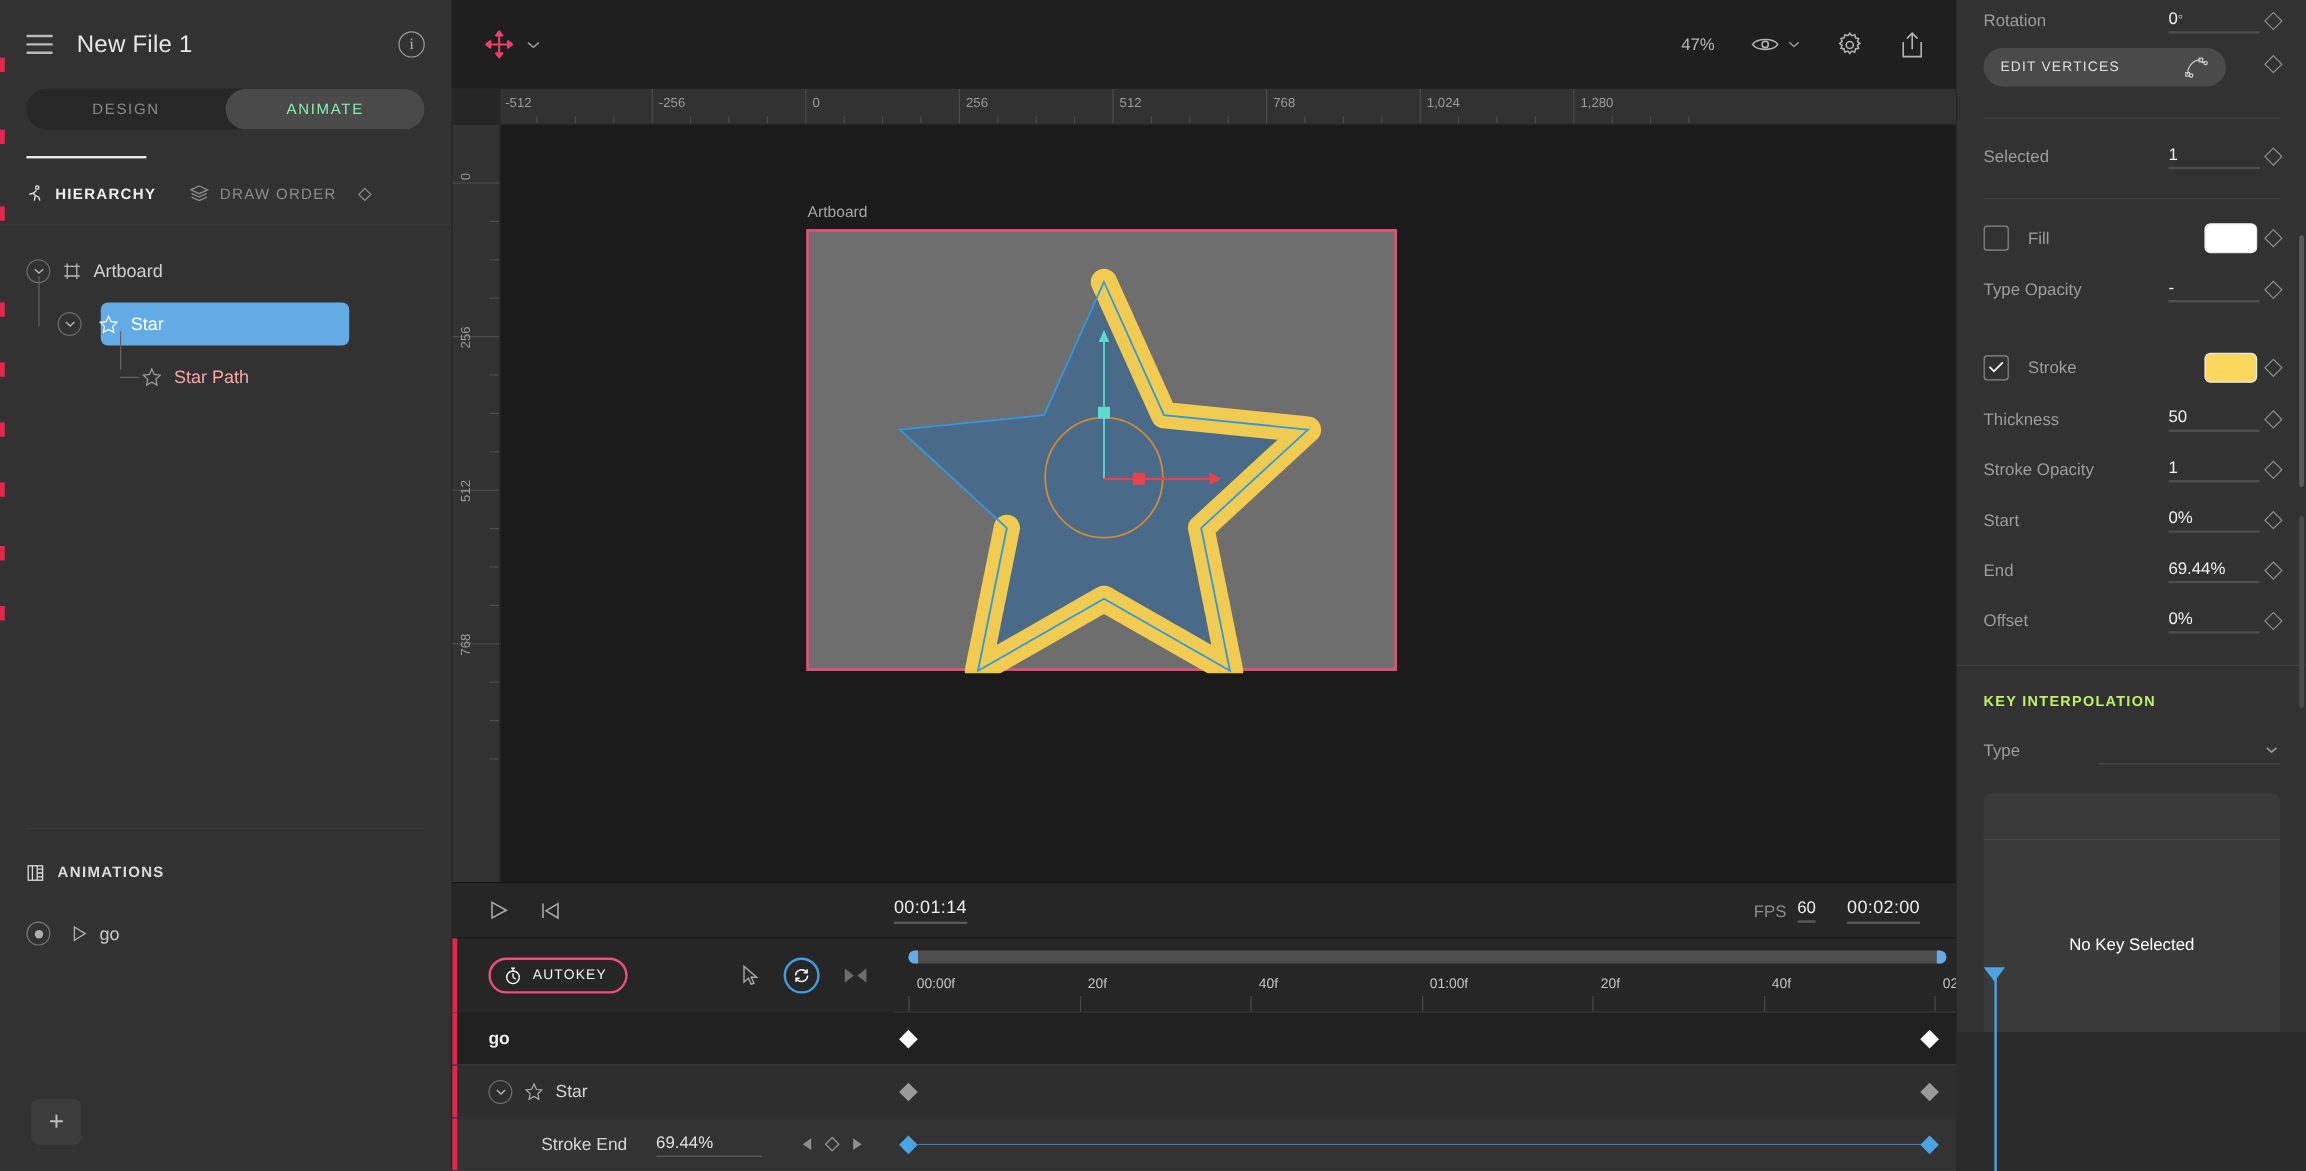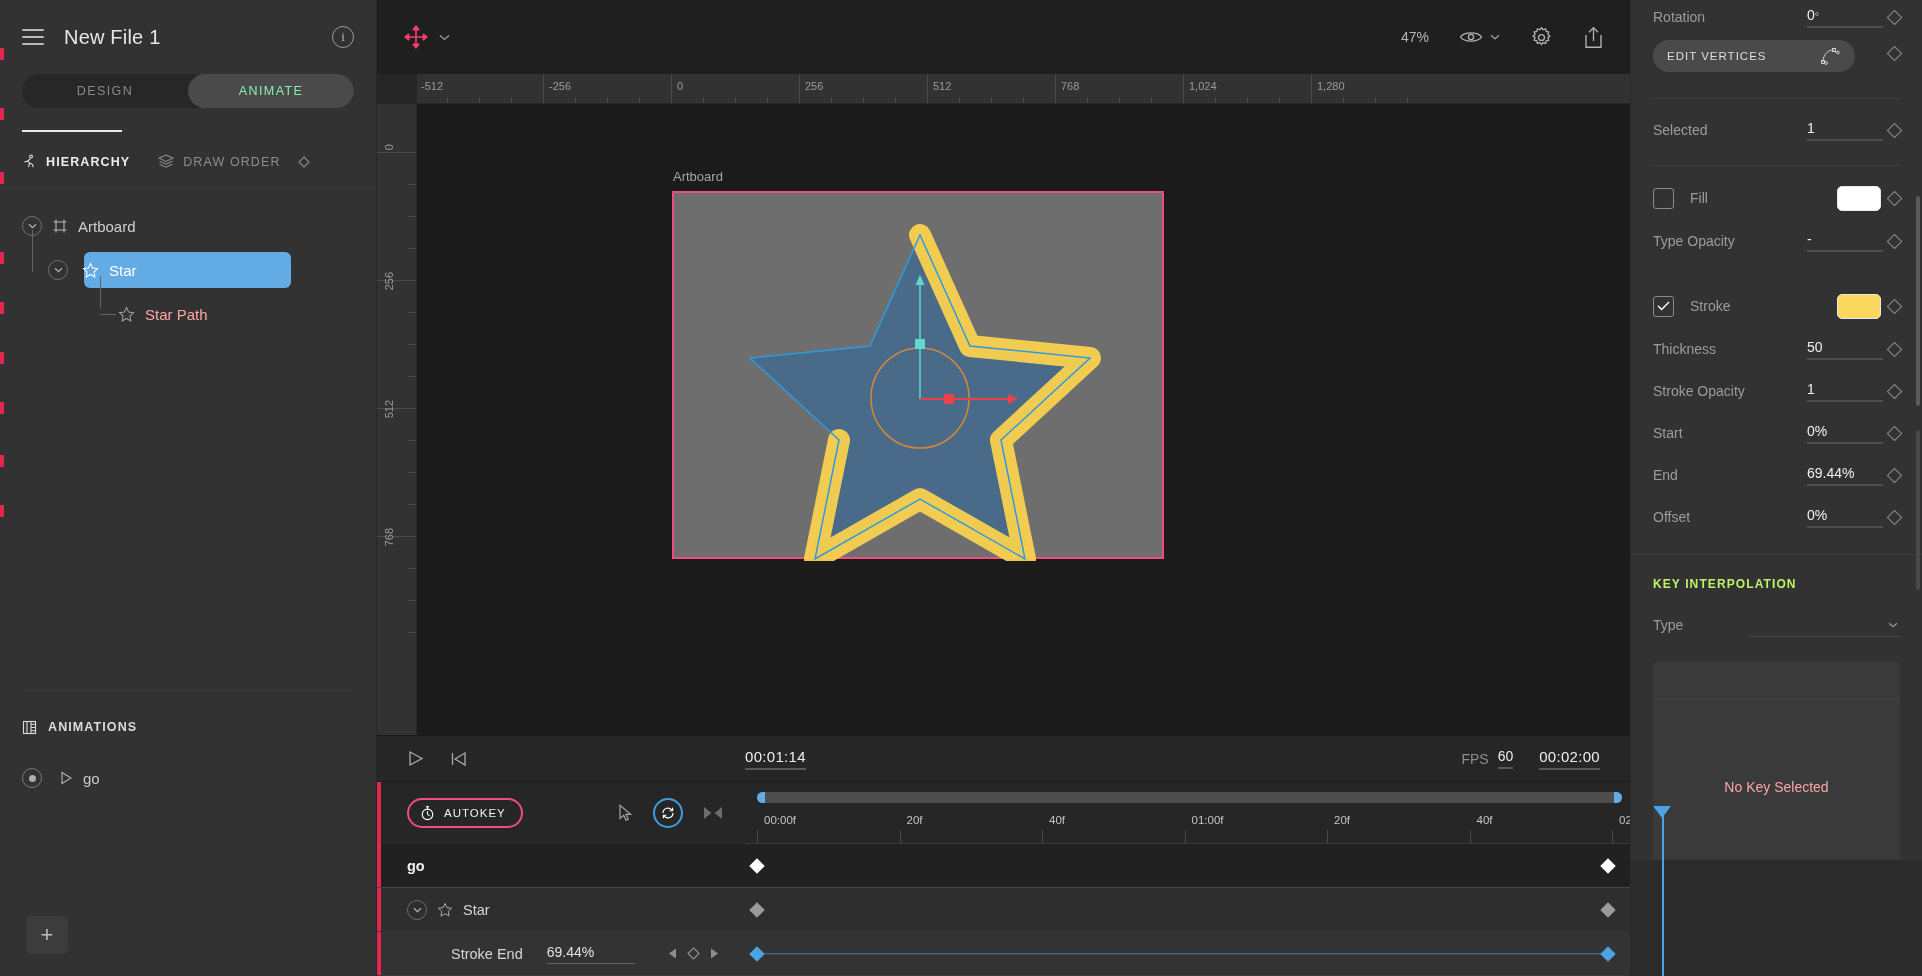--- a/index.html
+++ b/index.html
@@ -192,21 +192,21 @@
   .edit-vertices {
     margin: 6px 22px 0 22px; height: 32px; background: #4a4a4a; border-radius: 16px;
     display: flex; align-items: center; padding: 0 14px; cursor: pointer; flex: 1 1 auto; gap: 36px;
   }
   .ev-label { font-size: 11.5px; letter-spacing: 1px; color: #dedede; flex: 1 1 auto; }
   .chk { width: 21px; height: 21px; border: 1.5px solid #8a8a8a; border-radius: 3px; display:flex; align-items:center; justify-content:center; cursor:pointer; }
   .swatch { width: 44px; height: 25px; border-radius: 5px; border: 1.5px solid #e9e9e9; margin-right: 8px; cursor: pointer; }
   .sec-title { font-size: 12px; letter-spacing: 1.1px; font-weight: bold; color: #bef264; padding: 0 22px; }
   .nokey {
     margin: 14px 22px 0 22px; height: 252px; background: #3a3a3a; border-radius: 6px;
-    display: flex; align-items: center; justify-content: center; font-size: 14px; color: #fca5a5;
+    display: flex; align-items: center; justify-content: center; font-size: 14px; color: #ffffff;
     position: relative;
   }
   .nokey::before, .nokey::after { content:""; position:absolute; left:0; right:0; height:1px; background:#444; }
   .nokey::before { top: 38px; } .nokey::after { bottom: 38px; }
   .type-row { display: flex; align-items: center; padding: 0 22px; height: 44px; }
   .type-underline { flex: 1 1 auto; border-bottom: 1px solid #4a4a4a; height: 24px; display:flex; align-items:center; justify-content:flex-end; padding-right: 2px;}
   .scrollbar { position: absolute; right: 2px; width: 4px; background: #5a5a5a; border-radius: 2px; }
 </style>
 </head>
 <body>

